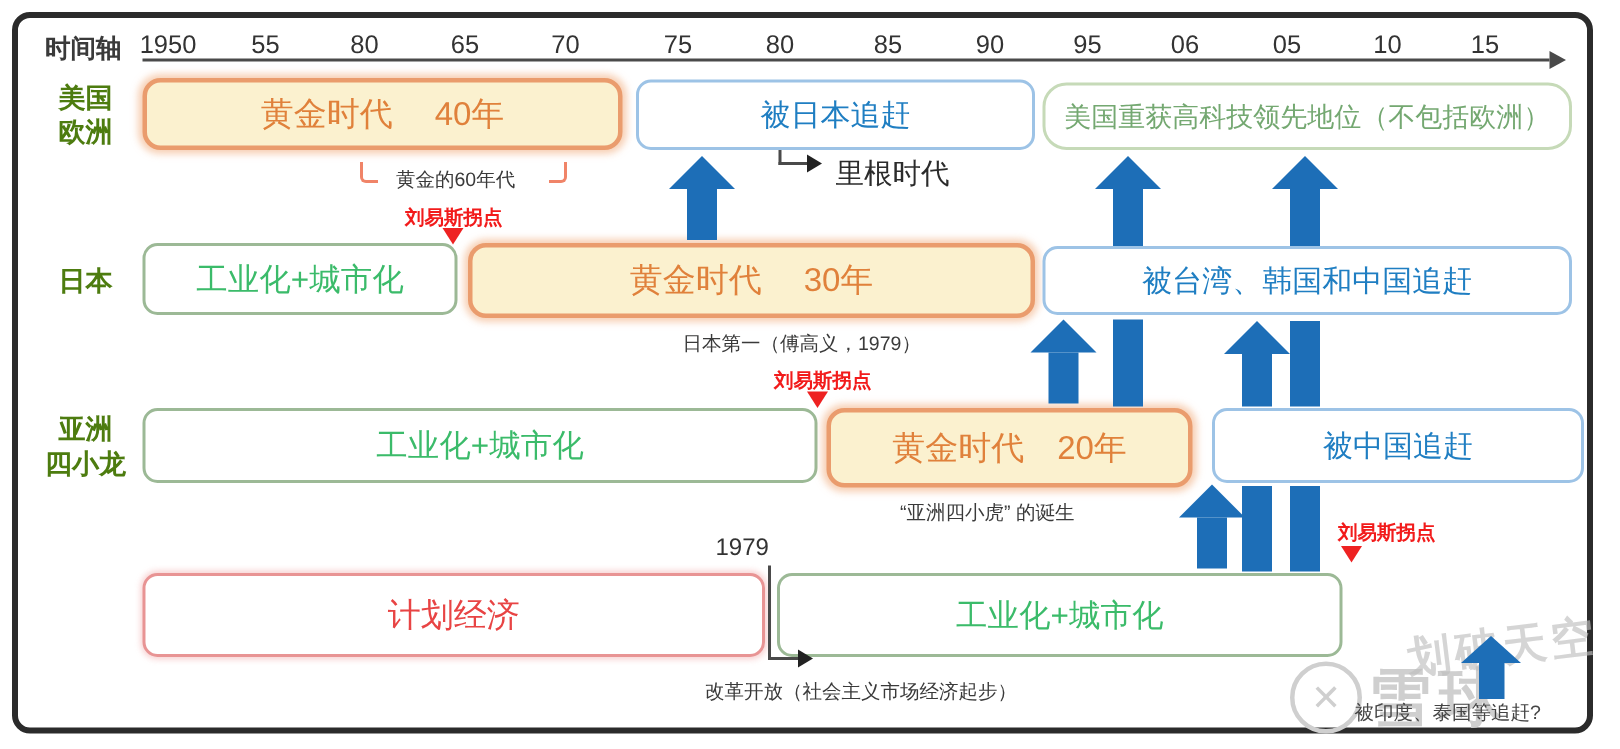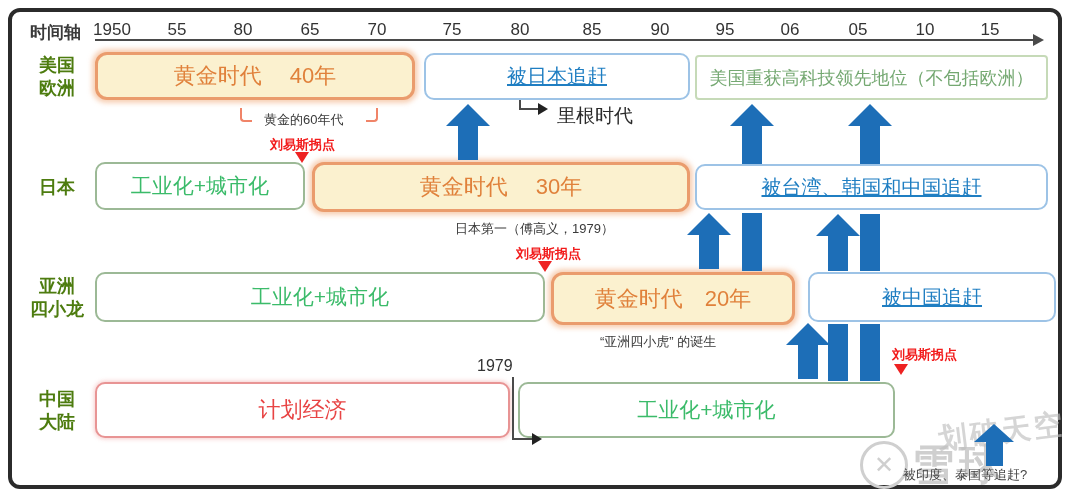--- a/index.html
+++ b/index.html
@@ -18,23 +18,23 @@
     border-bottom:6px solid transparent;border-left:11px solid #4a4a4a;}
   .year{position:absolute;top:20px;transform:translateX(-50%);font-size:17px;color:#333;font-weight:500;}
   
   .rowlab{position:absolute;width:70px;text-align:center;font-size:18px;font-weight:700;
     color:#4d7c0f;line-height:23px;}
   
   .box{position:absolute;box-sizing:border-box;display:flex;align-items:center;
     justify-content:center;background:#fff;white-space:nowrap;}
   .golden{background:#fbf1cf;border:3px solid #ea9c6d;border-radius:12px;
     box-shadow:0 0 5px 2.5px rgba(240,170,120,.55);color:#e0813b;font-size:22px;font-weight:500;gap:28px;}
-  .chase{border:2px solid #9dc3e6;border-radius:10px;color:#1f7ec2;font-size:20px;text-decoration:underline;}
+  .chase{border:2px solid #9dc3e6;border-radius:10px;color:#1f7ec2;font-size:20px;}
   .indus{border:2px solid #9cb996;border-radius:10px;color:#3bbb6a;font-size:21px;}
-  .regain{border:2px solid #c6dab8;border-radius:4px;color:#74a871;font-size:18px;}
+  .regain{border:2px solid #c6dab8;border-radius:16px;color:#74a871;font-size:18px;}
   .plan{border:2px solid #e89494;border-radius:10px;color:#e84444;font-size:22px;
     box-shadow:0 0 4px 1px rgba(235,130,130,.4);}
   
   .uparrow{position:absolute;display:flex;flex-direction:column;align-items:center;}
   .ahead{width:0;height:0;border-left:22px solid transparent;border-right:22px solid transparent;
     border-bottom:22px solid #1d6eb7;}
   .ashaft{width:20px;flex:1;background:#1d6eb7;}
   .small .ahead{border-left-width:20px;border-right-width:20px;border-bottom-width:18px;}
   .small .ashaft{width:17px;}
   .bar{position:absolute;width:20px;background:#1d6eb7;}
@@ -89,24 +89,20 @@
     <div>美国</div>
     <div>欧洲</div>
   </div>
   <div class="rowlab" style="left:22px;top:176px;">
     <div>日本</div>
   </div>
   <div class="rowlab" style="left:22px;top:275px;">
     <div>亚洲</div>
     <div>四小龙</div>
   </div>
-  <div class="rowlab" style="left:22px;top:388px;">
-    <div>中国</div>
-    <div>大陆</div>
-  </div>
 
   <div class="box golden" style="left:95px;top:52px;width:320px;height:48px;">
     <span>黄金时代</span>
     <span>40年</span>
   </div>
   <div class="box chase" style="left:424px;top:53px;width:266px;height:47px;">
     <span>被日本追赶</span>
   </div>
   <div class="box regain" style="left:695px;top:55px;width:353px;height:45px;">
     <span>美国重获高科技领先地位（不包括欧洲）</span>
@@ -158,20 +154,21 @@
     <span>计划经济</span>
   </div>
   <div class="box indus" style="left:518px;top:382px;width:377px;height:56px;">
     <span>工业化+城市化</span>
   </div>
 
   <div class="y1979" style="left:477px;top:357px;">1979</div>
   <div class="vline" style="left:512px;top:377px;height:62px;"></div>
   <div class="hline" style="left:512px;top:438px;width:20px;"></div>
   <div class="rtri" style="left:532px;top:433px;"></div>
+  <div class="note" style="left:470px;top:452px;">改革开放（社会主义市场经济起步）</div>
 
   <div class="uparrow" style="left:446px;top:104px;width:44px;height:56px;">
       <div class="ahead"></div>
       <div class="ashaft"></div>
     </div>
   <div class="uparrow" style="left:730px;top:104px;width:44px;height:60px;">
       <div class="ahead"></div>
       <div class="ashaft"></div>
     </div>
   <div class="uparrow" style="left:848px;top:104px;width:44px;height:60px;">

